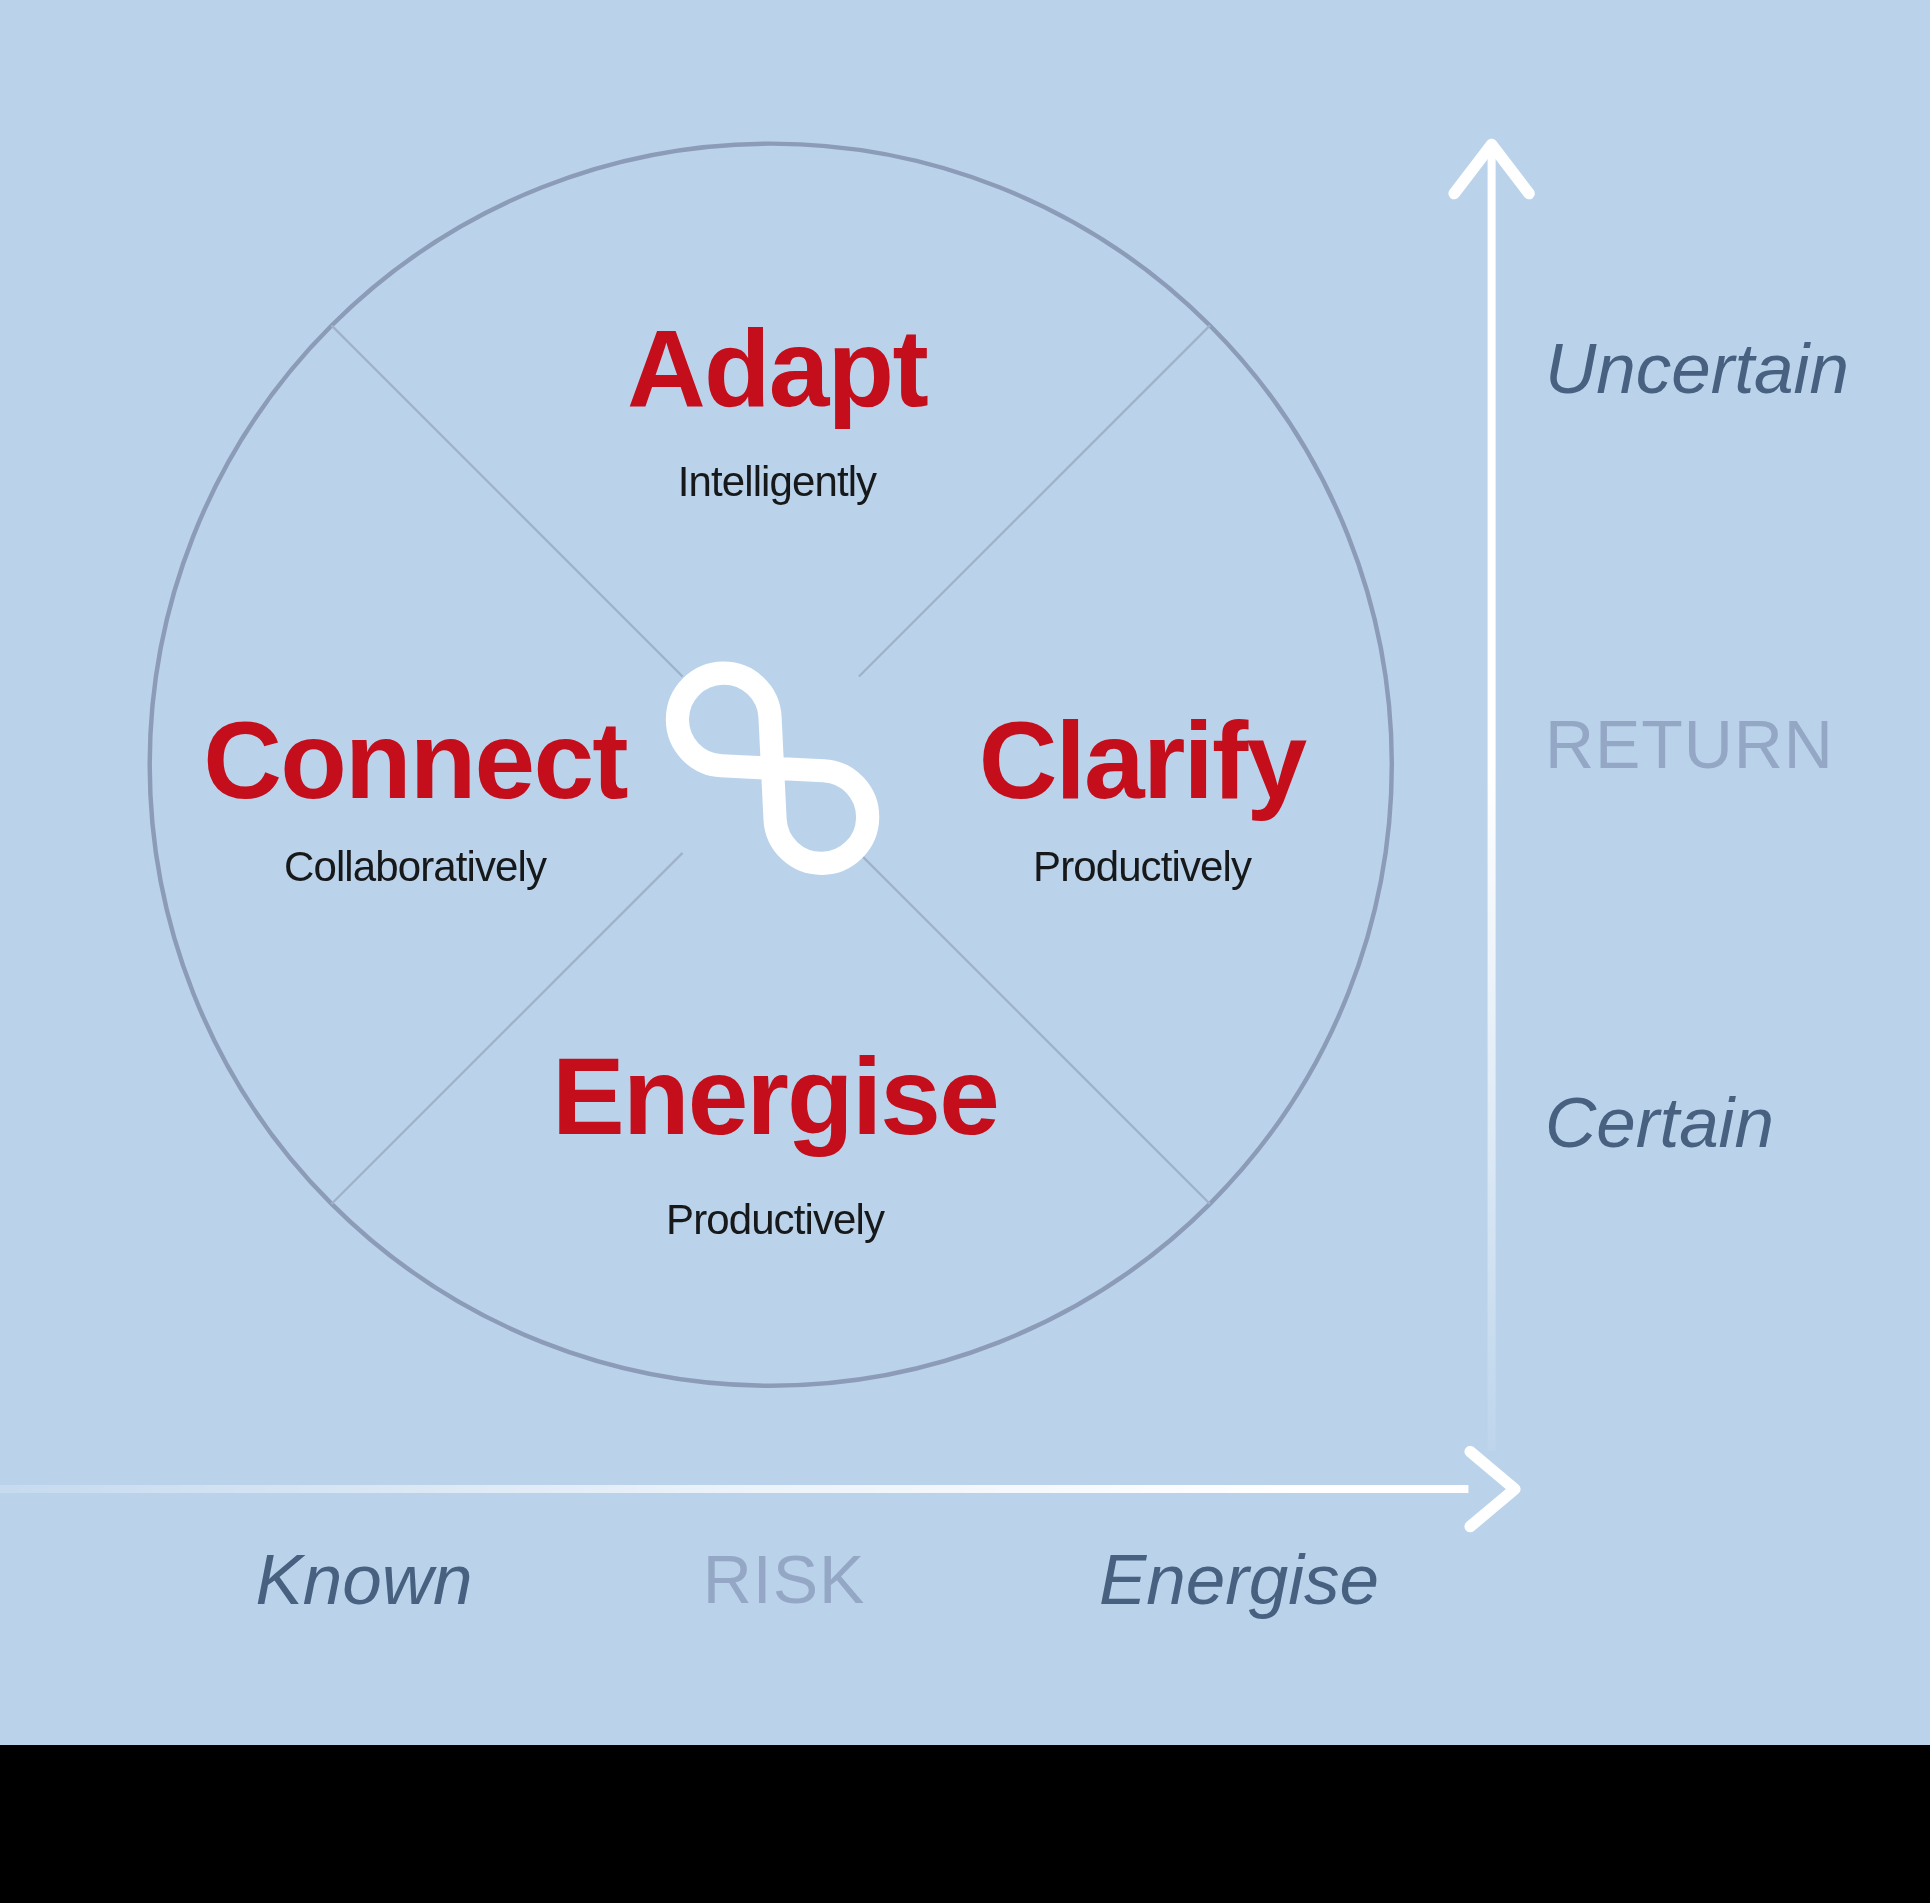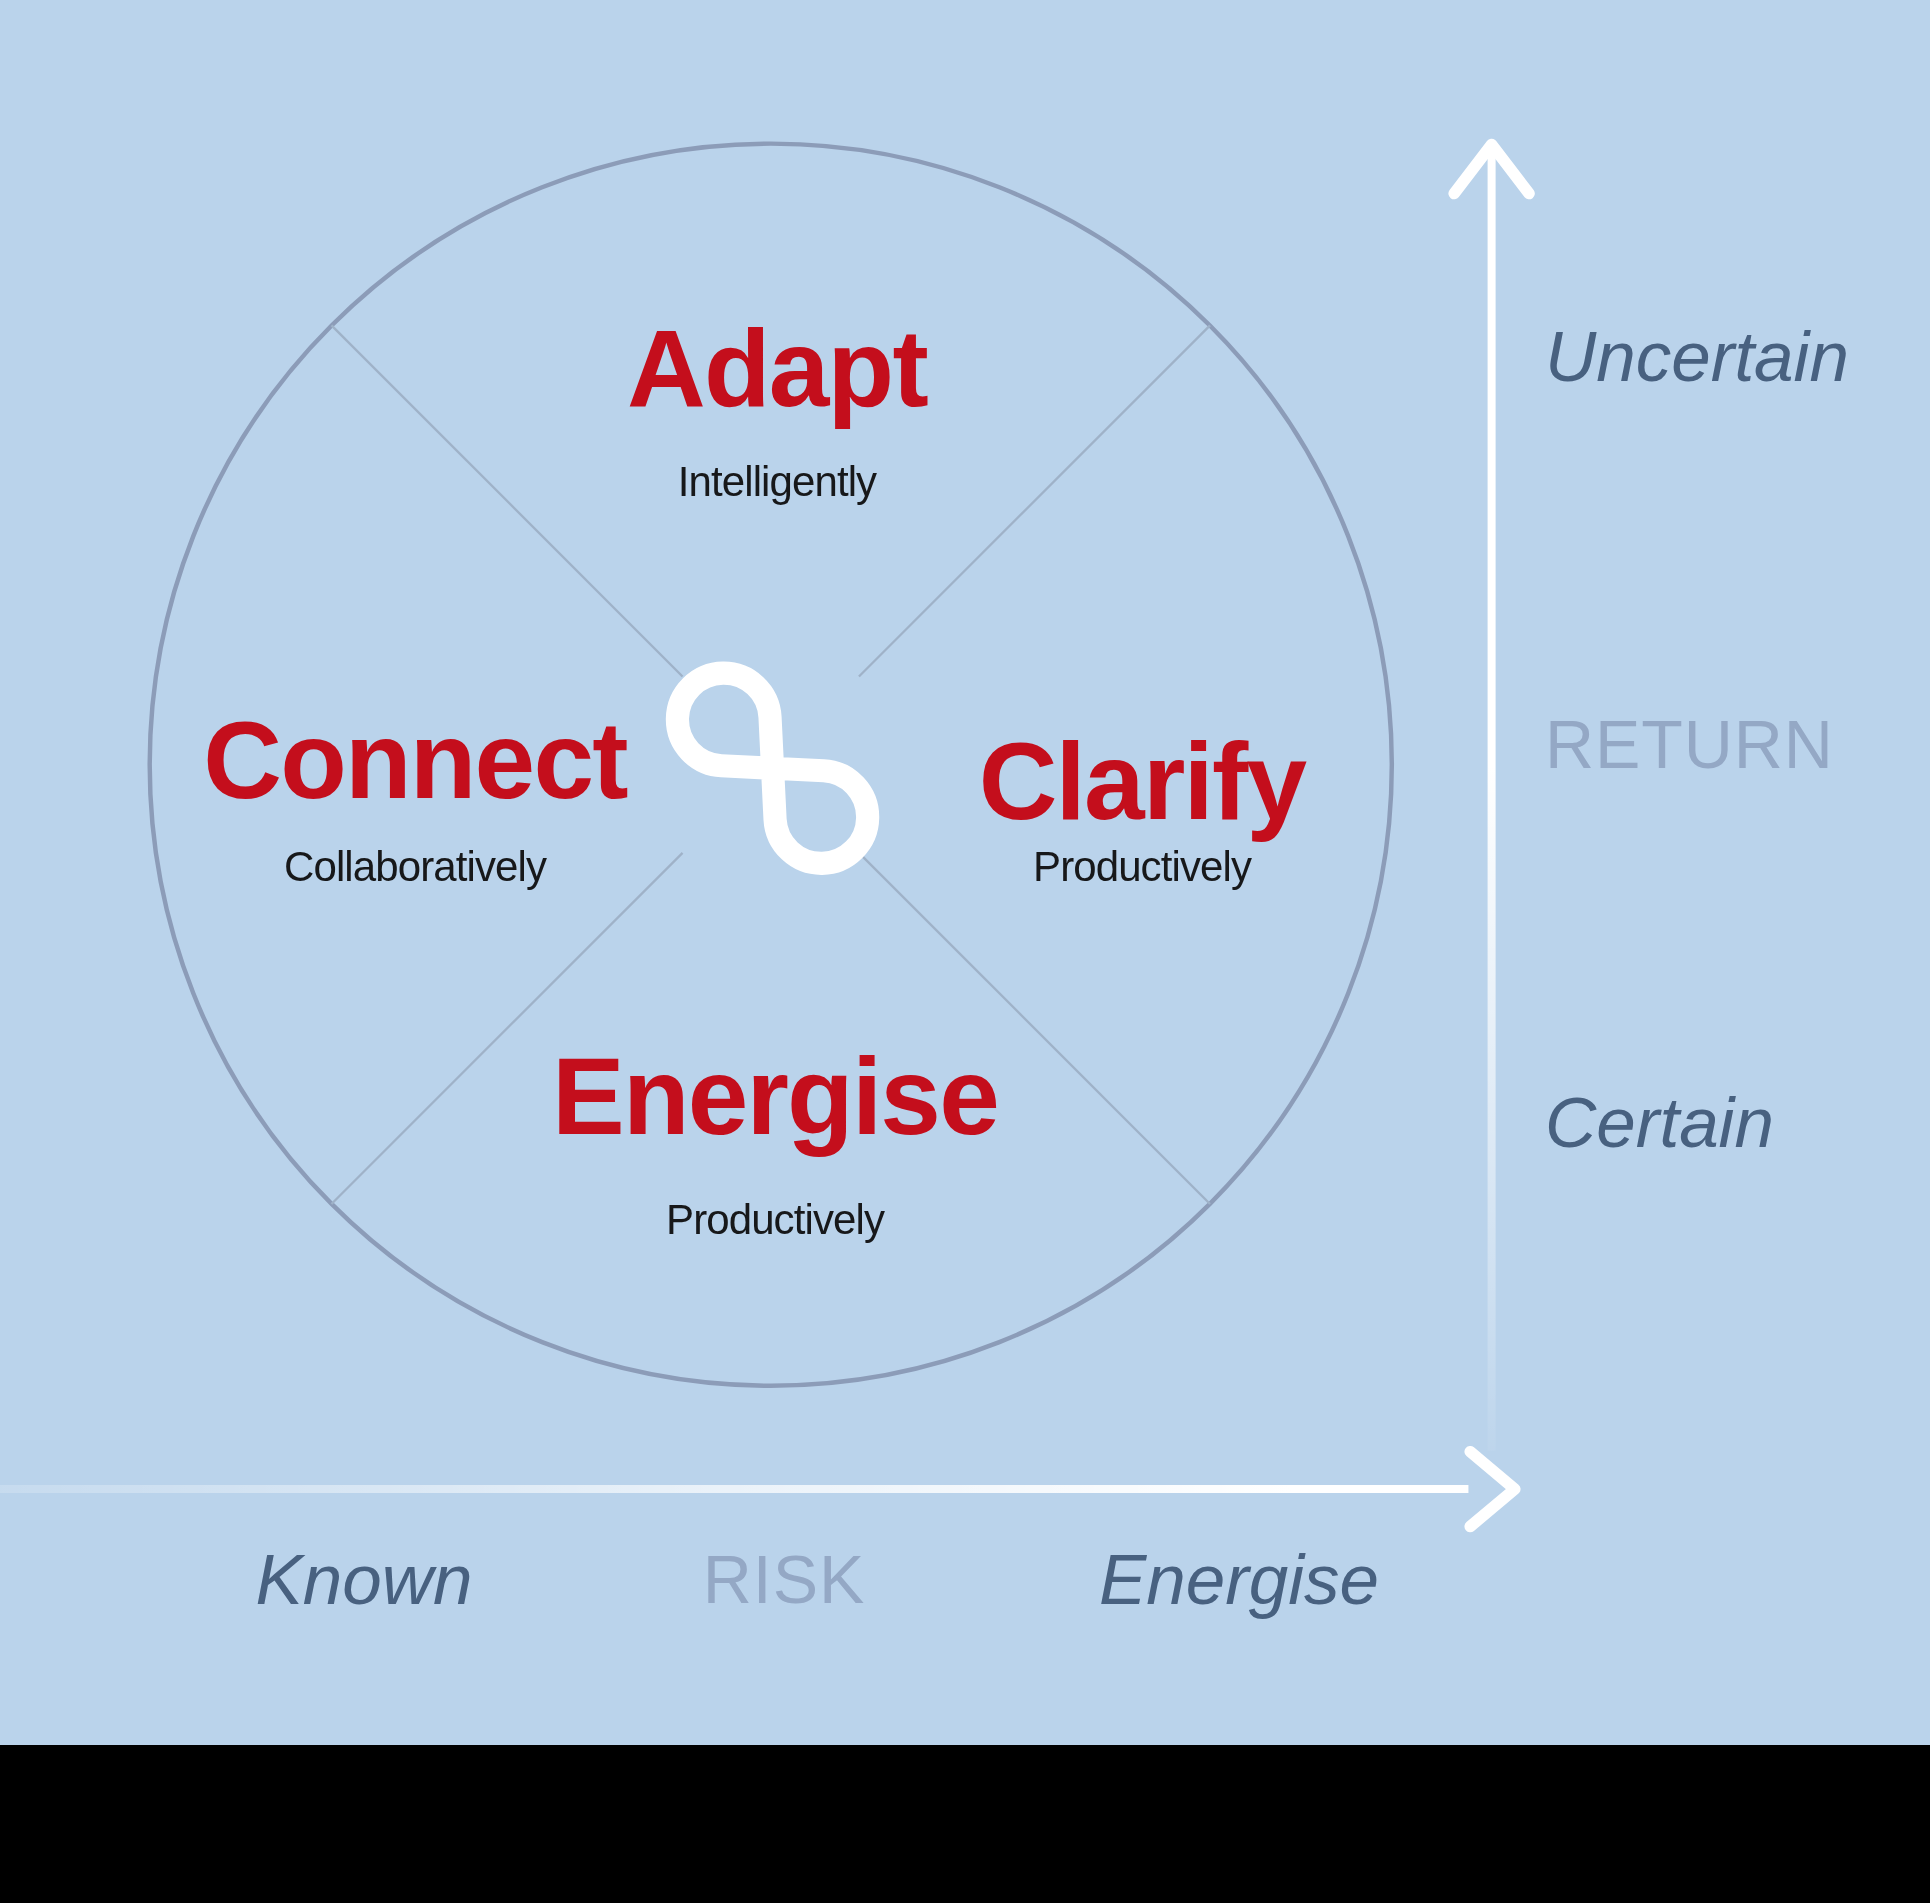--- a/index.html
+++ b/index.html
@@ -103,27 +103,27 @@
                L 42.6 38.6"></path>
     </g>
   </svg>
 
   <div class="label headline centered" style="left:777px; top:368px;">Adapt</div>
   <div class="label subtitle centered" style="left:777px; top:482px;">Intelligently</div>
 
   <div class="label headline centered" style="left:415px; top:760px;">Connect</div>
   <div class="label subtitle centered" style="left:415px; top:867px;">Collaboratively</div>
 
-  <div class="label headline centered" style="left:1142px; top:760px;margin-top:21px;">Clarify</div>
+  <div class="label headline centered" style="left:1142px; top:760px;">Clarify</div>
   <div class="label subtitle centered" style="left:1142px; top:867px;">Productively</div>
 
   <div class="label headline centered" style="left:775px; top:1096px;">Energise</div>
   <div class="label subtitle centered" style="left:775px; top:1220px;">Productively</div>
 
-  <div class="label axis-italic v-centered" style="left:1545px; top:356px;">Uncertain</div>
+  <div class="label axis-italic v-centered" style="left:1545px; top:368px;">Uncertain</div>
   <div class="label axis-caps v-centered" style="left:1545px; top:744px;">RETURN</div>
   <div class="label axis-italic v-centered" style="left:1545px; top:1122px;text-align:right;">Certain</div>
 
   <div class="label axis-italic centered" style="left:364px; top:1579px;">Known</div>
   <div class="label axis-caps centered" style="left:784px; top:1579px;">RISK</div>
   <div class="label axis-italic centered" style="left:1239px; top:1579px;">Energise</div>
 
   <div class="black-bar"></div>
 
 </div>

